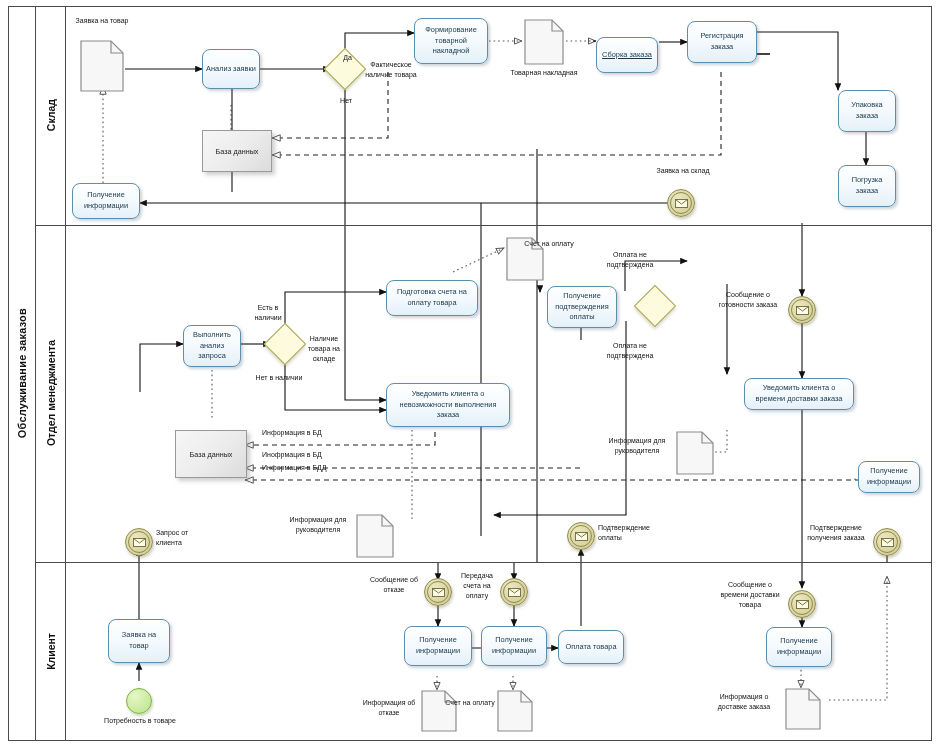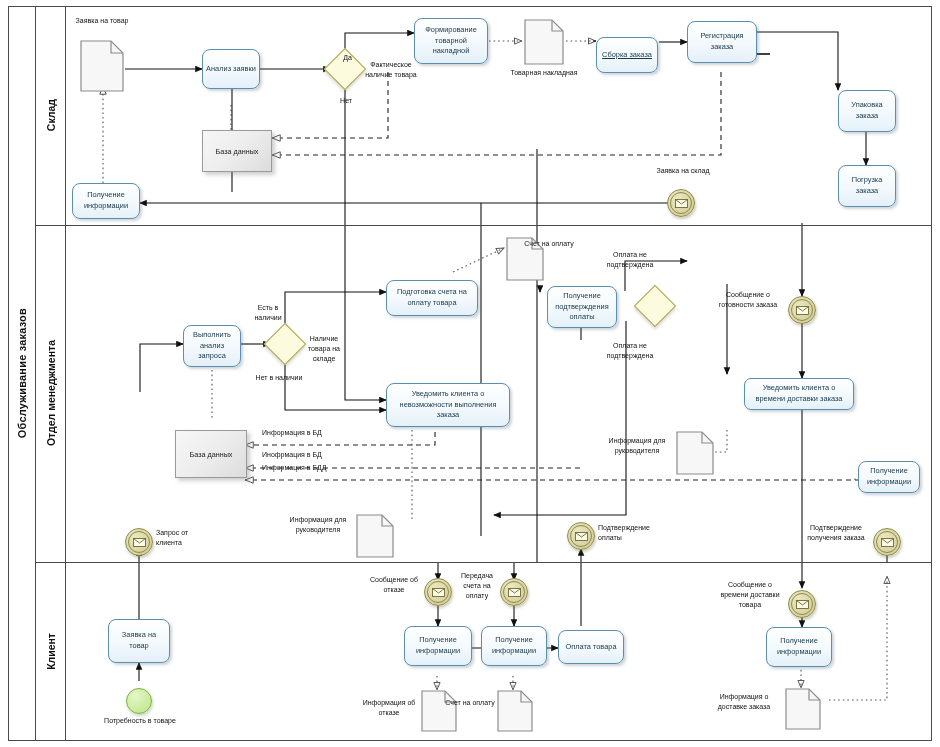--- a/index.html
+++ b/index.html
@@ -298,21 +298,21 @@
   <div class="ev-msg" style="left:788px;top:296px;">
     <span class="inner">
       <svg width="13" height="9" viewBox="0 0 13 9">
           <rect x="0.5" y="0.5" width="12" height="8" fill="#fdfbe8" stroke="#6d6833" stroke-width="0.9"></rect>
           <path d="M0.5,0.5 L6.5,5 L12.5,0.5" fill="none" stroke="#6d6833" stroke-width="0.9"></path>
         </svg>
     </span>
   </div>
   <div class="lbl" style="left:712px;top:290px;width:72px;">Сообщение о готовности заказа</div>
 
-  <div class="task" style="left:744px;top:378px;width:110px;height:32px;border-radius:7px;">
+  <div class="task" style="left:744px;top:378px;width:110px;height:32px;">
     <span>Уведомить клиента о времени доставки заказа</span>
   </div>
 
   <div class="store" style="left:175px;top:430px;width:72px;height:48px;">
     <span>База данных</span>
   </div>
   <div class="lbl" style="left:262px;top:428px;width:84px;text-align:left;">Информация в БД</div>
   <div class="lbl" style="left:262px;top:450px;width:84px;text-align:left;">Инофрмация в БД</div>
   <div class="lbl" style="left:262px;top:463px;width:86px;text-align:left;">Информация в БДД</div>
 

